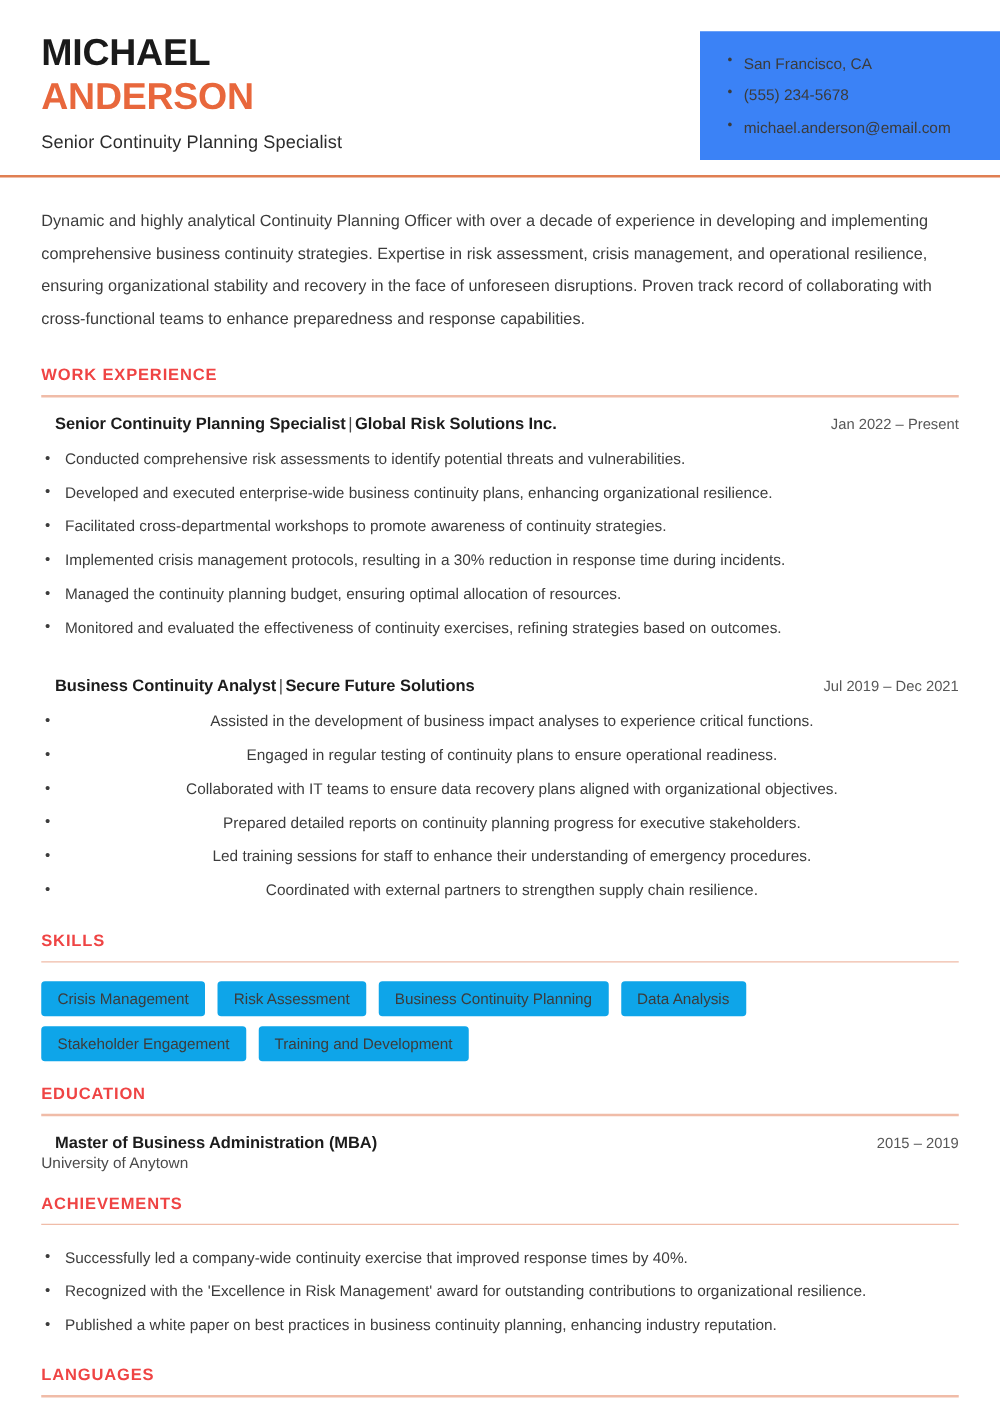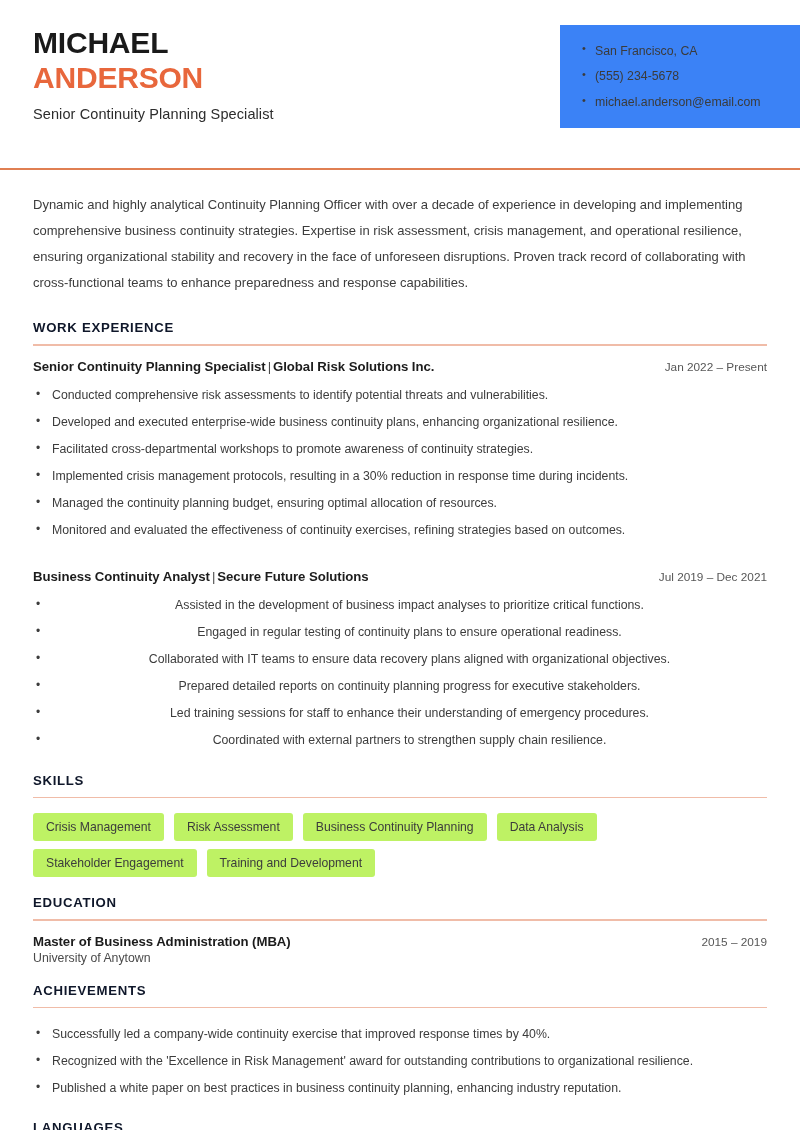--- a/index.html
+++ b/index.html
@@ -23,21 +23,21 @@
     position: relative;
   }
 
   
   .header {
     display: flex;
     align-items: flex-start;
     justify-content: space-between;
     padding: 0;
     position: relative;
-    height: 168px;
+    height: 140px;
   }
   .header-left {
     padding: 26px 0 0 33px;
   }
   .name-line {
     font-size: 30px;
     font-weight: bold;
     letter-spacing: -0.2px;
     line-height: 1.15;
   }
@@ -93,21 +93,21 @@
     font-size: 13px;
     line-height: 2.0;
     color: #3c3c3c;
     padding-top: 22px;
     padding-bottom: 6px;
     max-width: 720px;
   }
 
   .section { margin-top: 18px; }
   .section-title {
-    color: #0f172a;
+    color: #ef4444;
     font-size: 13.2px;
     font-weight: bold;
     letter-spacing: 0.7px;
     padding-bottom: 9px;
   }
   .section-rule {
     height: 1.5px;
     background: #F0BCA8;
     width: 100%;
     margin-bottom: 13px;
@@ -119,20 +119,21 @@
     display: flex;
     justify-content: space-between;
     align-items: baseline;
     margin-bottom: 9px;
   }
   .entry-title {
     font-size: 13.2px;
     font-weight: bold;
     color: #1c1c1c;
     letter-spacing: -0.05px;
+    margin-left: 11px;
   }
   .entry-sep {
     font-weight: 400;
     color: #4a4a4a;
     padding: 0 2px;
   }
   .entry-date {
     font-size: 11.8px;
     color: #575757;
     white-space: nowrap;
@@ -165,21 +166,21 @@
     font-size: 12px;
   }
 
   .chips {
     display: flex;
     flex-wrap: wrap;
     gap: 8px 10px;
     padding-top: 2px;
   }
   .chip {
-    background: #bef264;
+    background: #0ea5e9;
     color: #3c3c3c;
     font-size: 12.2px;
     padding: 7px 13px;
     border-radius: 3px;
     line-height: 1.15;
     white-space: nowrap;
   }
 
   .edu-block .entry-head { margin-bottom: 4px; }
 </style>
@@ -230,21 +231,21 @@
       </div>
 
       <div class="entry">
         <div class="entry-head">
           <div class="entry-title">
             <span>Business Continuity Analyst</span><span class="entry-sep">|</span><span>Secure Future Solutions</span>
           </div>
           <div class="entry-date">Jul 2019 – Dec 2021</div>
         </div>
         <ul class="bullets">
-          <li>Assisted in the development of business impact analyses to prioritize critical functions.</li>
+          <li>Assisted in the development of business impact analyses to experience critical functions.</li>
           <li>Engaged in regular testing of continuity plans to ensure operational readiness.</li>
           <li>Collaborated with IT teams to ensure data recovery plans aligned with organizational objectives.</li>
           <li>Prepared detailed reports on continuity planning progress for executive stakeholders.</li>
           <li>Led training sessions for staff to enhance their understanding of emergency procedures.</li>
           <li>Coordinated with external partners to strengthen supply chain resilience.</li>
         </ul>
       </div>
     </div>
 
     <div class="section">

